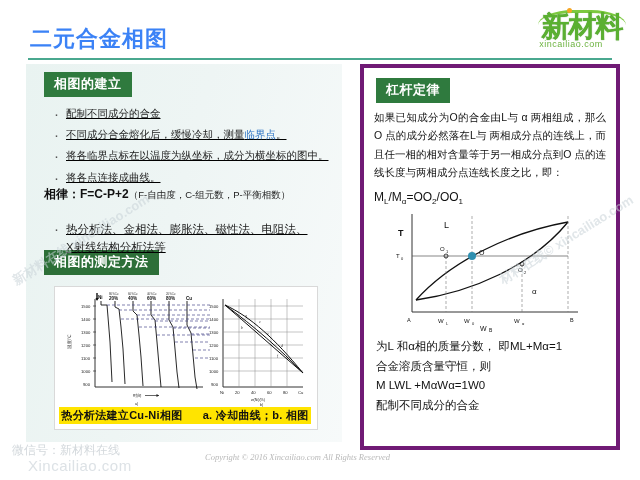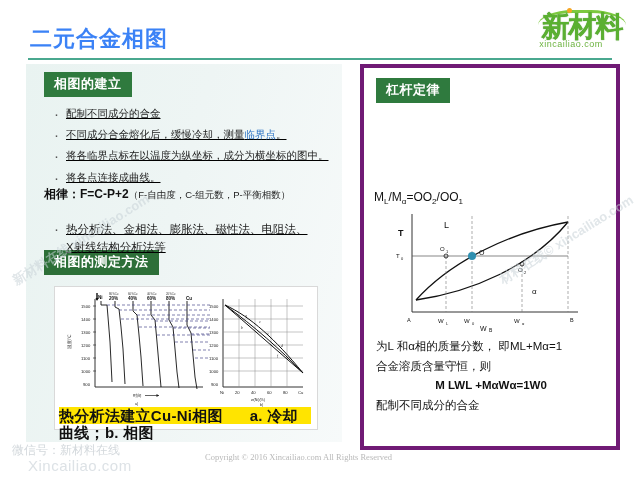--- a/index.html
+++ b/index.html
@@ -76,22 +76,22 @@
   #phase-rule b{font-size:12px;}
   #phase-rule .paren{font-size:9.5px;color:#222;}
   
   #figure-box{
     position:absolute;left:28px;top:222px;width:262px;height:142px;
     background:#ffffff;border:1px solid #d9d9d9;
   }
   #fig-plot{position:absolute;left:0;top:0;width:262px;height:120px;}
   #fig-caption{
     position:absolute;left:4px;top:120px;width:252px;height:17px;
-    background:#ffe400;color:#111;font-size:15px;font-weight:bold;
-    line-height:17px;letter-spacing:.3px;
+    background:#ffe400;color:#111;font-size:11px;font-weight:bold;
+    text-align:center;line-height:17px;letter-spacing:.3px;
   }
   
   #lever-body{
     position:absolute;left:10px;top:40px;width:232px;
     font-size:10.5px;color:#111;line-height:1.75;text-align:justify;
   }
   #lever-eq{
     position:absolute;left:10px;top:122px;width:232px;
     text-align:left;font-size:12px;color:#111;
   }
@@ -114,21 +114,21 @@
   #footer{position:absolute;left:0;bottom:0;width:524px;height:40px;}
   #wx-line{
     position:absolute;left:12px;top:2px;font-size:12px;color:#d3d8dc;
   }
   #wx-url{
     position:absolute;left:28px;top:17px;font-size:15px;color:#dde2e6;letter-spacing:.5px;
   }
   #copyright{
     position:absolute;left:205px;top:12px;
     font-family:"Liberation Serif","DejaVu Serif",serif;
-    font-size:8.5px;color:#b9b9b9;
+    font-size:8.5px;color:#b9b9b9;font-style:italic;
   }
 </style>
 </head>
 <body>
 
 <div id="header">
   <div id="page-title">二元合金相图</div>
   <div id="header-rule"></div>
 
   <div id="logo">
@@ -292,20 +292,26 @@
     </div>
   </div>
 </div>
 
 <div id="right-panel">
 
   <div style="position:absolute;left:12px;top:10px;">
     <span class="sec-head">杠杆定律</span>
   </div>
 
+  <div id="lever-body">
+    <span>如果已知成分为O的合金由L与 α 两相组成，那么O</span>
+    <span>点的成分必然落在L与 两相成分点的连线上，而</span>
+    <span>且任一相的相对含量等于另一相成分点到O 点的连</span>
+    <span>线长度与两相成分点连线长度之比，即：</span>
+  </div>
 
   <div id="lever-eq">
     <span>M</span><sub>L</sub><span>/M</span><sub>α</sub><span>=OO</span><sub>2</sub><span>/OO</span><sub>1</sub>
   </div>
 
   <svg id="mini-diagram" viewBox="0 0 216 124">
 
     <line x1="30" y1="6" x2="30" y2="104" stroke="#333" stroke-width="1"></line>
     <line x1="30" y1="104" x2="196" y2="104" stroke="#333" stroke-width="1"></line>
 
@@ -344,21 +350,21 @@
       <text x="132" y="115" font-size="6">W</text>
         <text x="140" y="117" font-size="4">α</text>
       <text x="98" y="123" font-size="7">W</text>
         <text x="107" y="124" font-size="5">B</text>
     </g>
   </svg>
 
   <div id="lever-tail">
     <div>为L 和α相的质量分数， 即ML+Mα=1</div>
     <div>合金溶质含量守恒，则</div>
-    <div style="font-weight:bold;text-align:center;">M LWL +MαWα=1W0</div>
+    <div style="font-weight:normal;">M LWL +MαWα=1W0</div>
     <div>配制不同成分的合金</div>
   </div>
 </div>
 
 <div class="wm" id="wm-left">新材料在线 xincailiao.com</div>
 <div class="wm" id="wm-right">材料在线© xincailiao.com</div>
 
 <div id="footer">
   <div id="wx-line">微信号：新材料在线</div>
   <div id="wx-url">Xincailiao.com</div>

